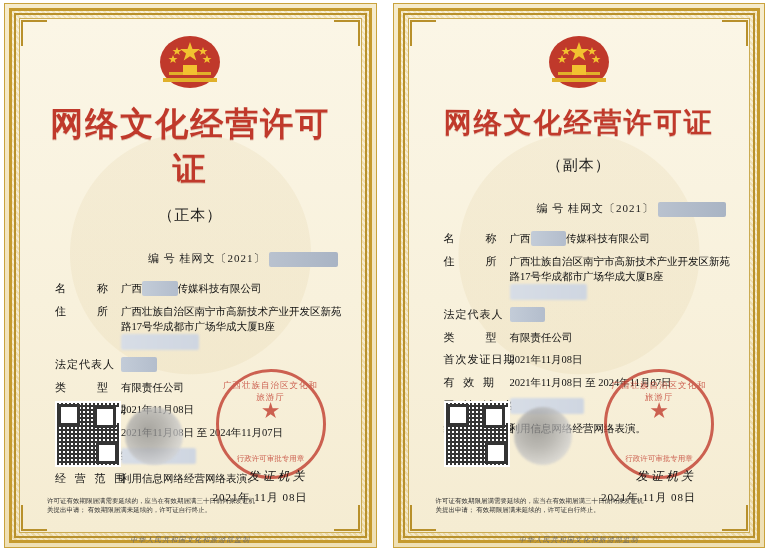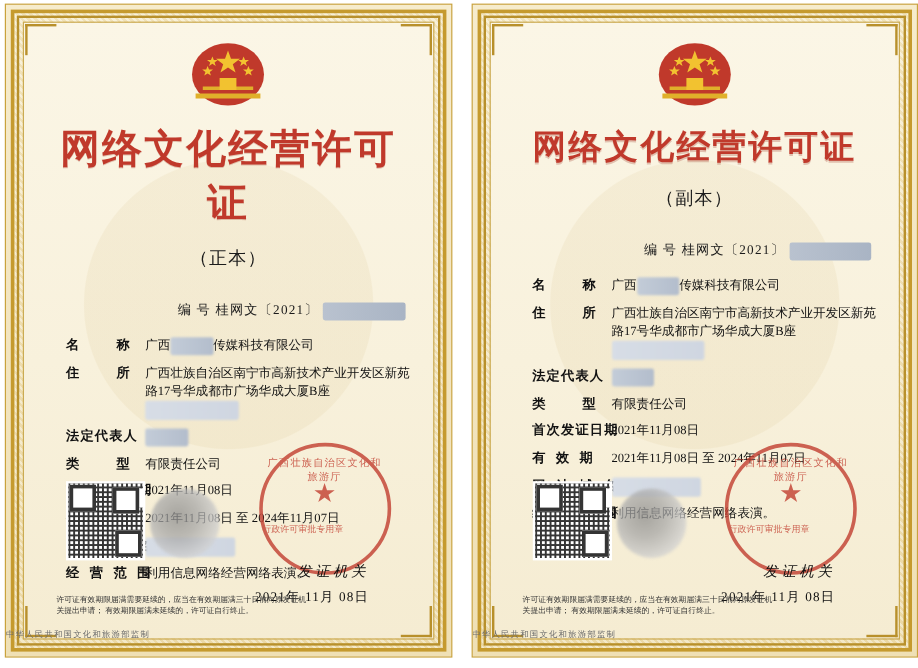--- a/index.html
+++ b/index.html
@@ -120,21 +120,20 @@
     align-items:flex-start;
     margin-bottom:7px;
   }
   .f-label{
     width:66px;
     flex:0 0 66px;
     font-size:11px;
     letter-spacing:3px;
     color:#111;
     white-space:nowrap;
-    font-weight:bold;
   }
   .f-label.wide{letter-spacing:1px;}
   .f-value{
     flex:1;
     font-size:10.5px;
     color:#111;
     word-break:break-all;
   }
   .f-value .blur{
     display:inline-block;
@@ -198,21 +197,21 @@
   .seal .star{
     position:absolute;
     top:28px;left:50%;transform:translateX(-50%);
     font-size:22px;color:#c0392b;line-height:1;
   }
   .seal .s-top{
     position:absolute;top:8px;left:0;right:0;text-align:center;
     font-size:8.5px;letter-spacing:1px;
   }
   .seal .s-mid{
-    position:absolute;bottom:30px;left:0;right:0;text-align:left;font-size:7.5px;
+    position:absolute;bottom:12px;left:0;right:0;text-align:center;font-size:7.5px;
   }
   .issuer{
     position:absolute;
     right:52px;bottom:46px;
     font-size:12px;letter-spacing:3px;color:#111;font-style:italic;
   }
   .dateline{
     position:absolute;
     right:52px;bottom:26px;
     font-size:11px;color:#111;letter-spacing:1px;
@@ -220,24 +219,26 @@
   .footnote{
     position:absolute;
     left:26px;bottom:16px;
     font-size:6.5px;
     color:#333;
     line-height:1.5;
     width:210px;
   }
   .bottombar{
     position:absolute;
-    left:0;right:0;bottom:13px;
+    left:0;right:0;bottom:2px;
+    text-align:center;
     font-size:7px;
     color:#6b6b6b;
     letter-spacing:1px;
+    font-style:italic;
   }
   .wm{
     position:absolute;inset:0;
     pointer-events:none;
     background:
       radial-gradient(circle at 50% 46%, rgba(200,170,100,0.10) 0 120px, rgba(0,0,0,0) 121px);
   }
 </style>
 </head>
 <body>

